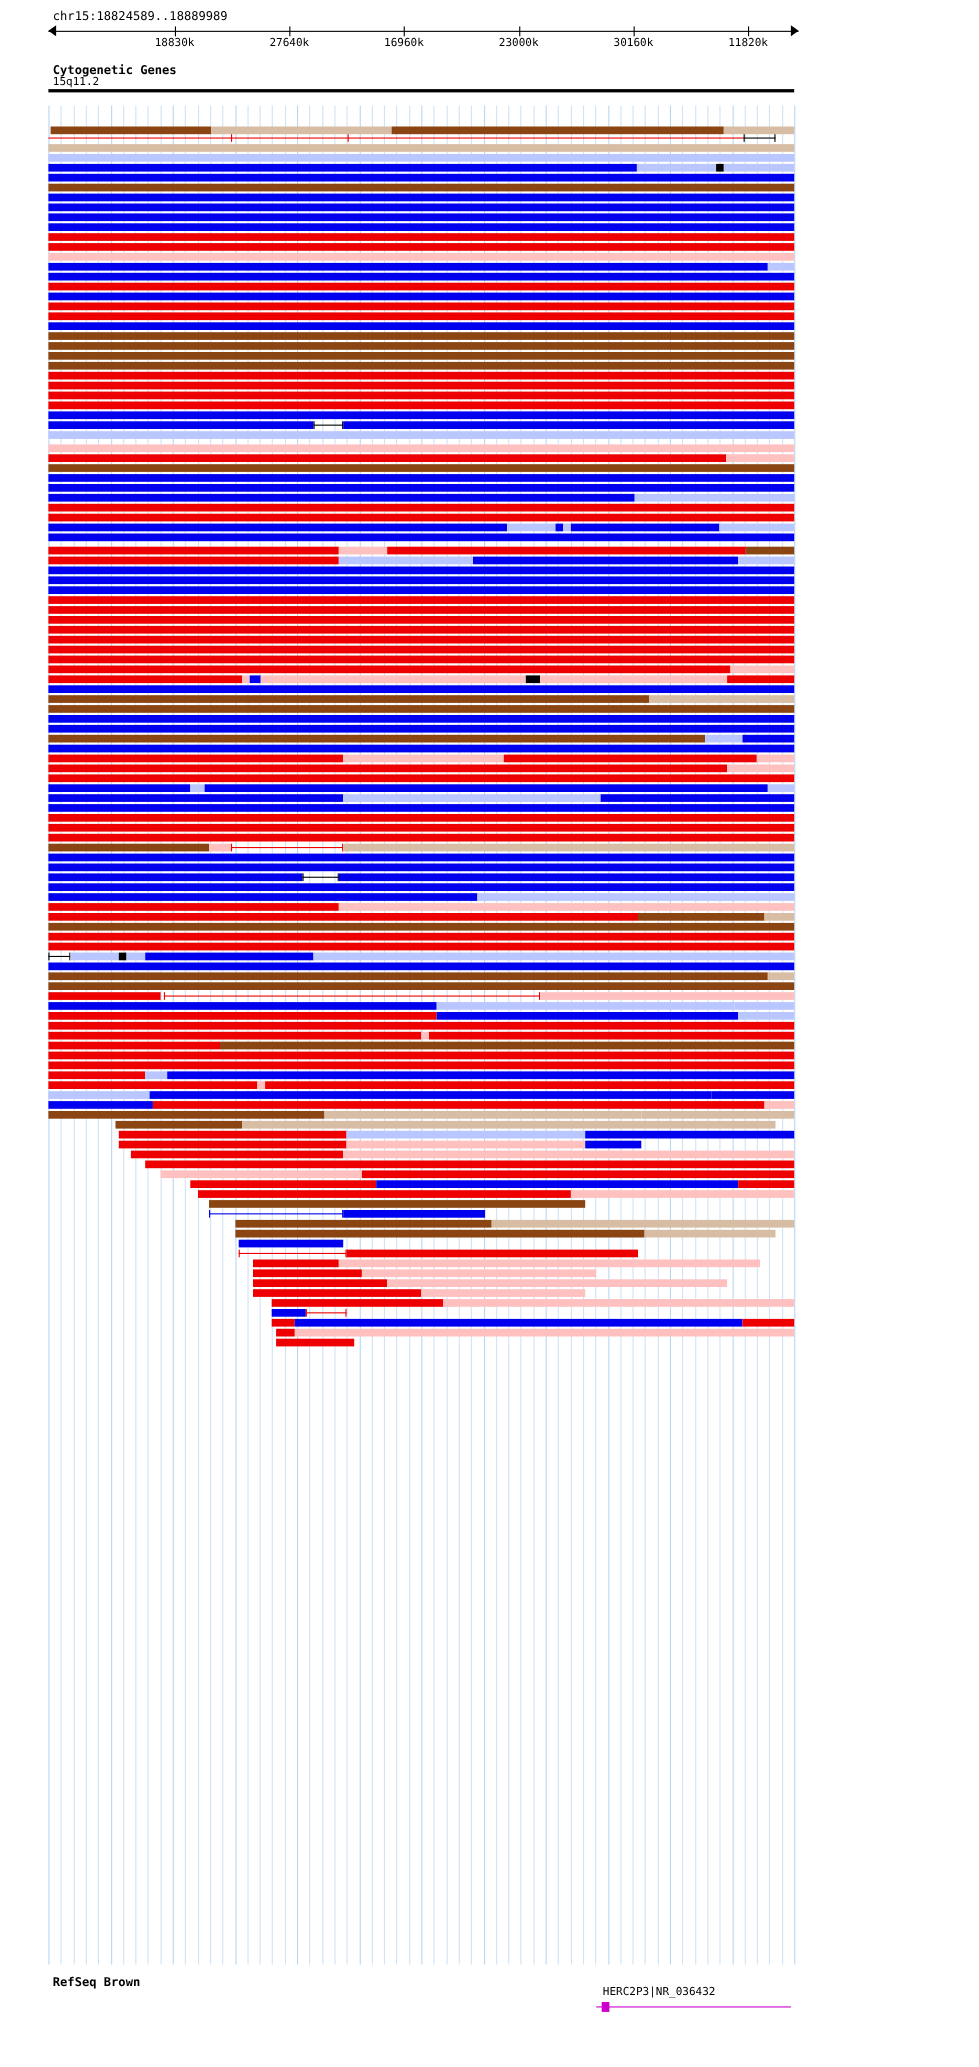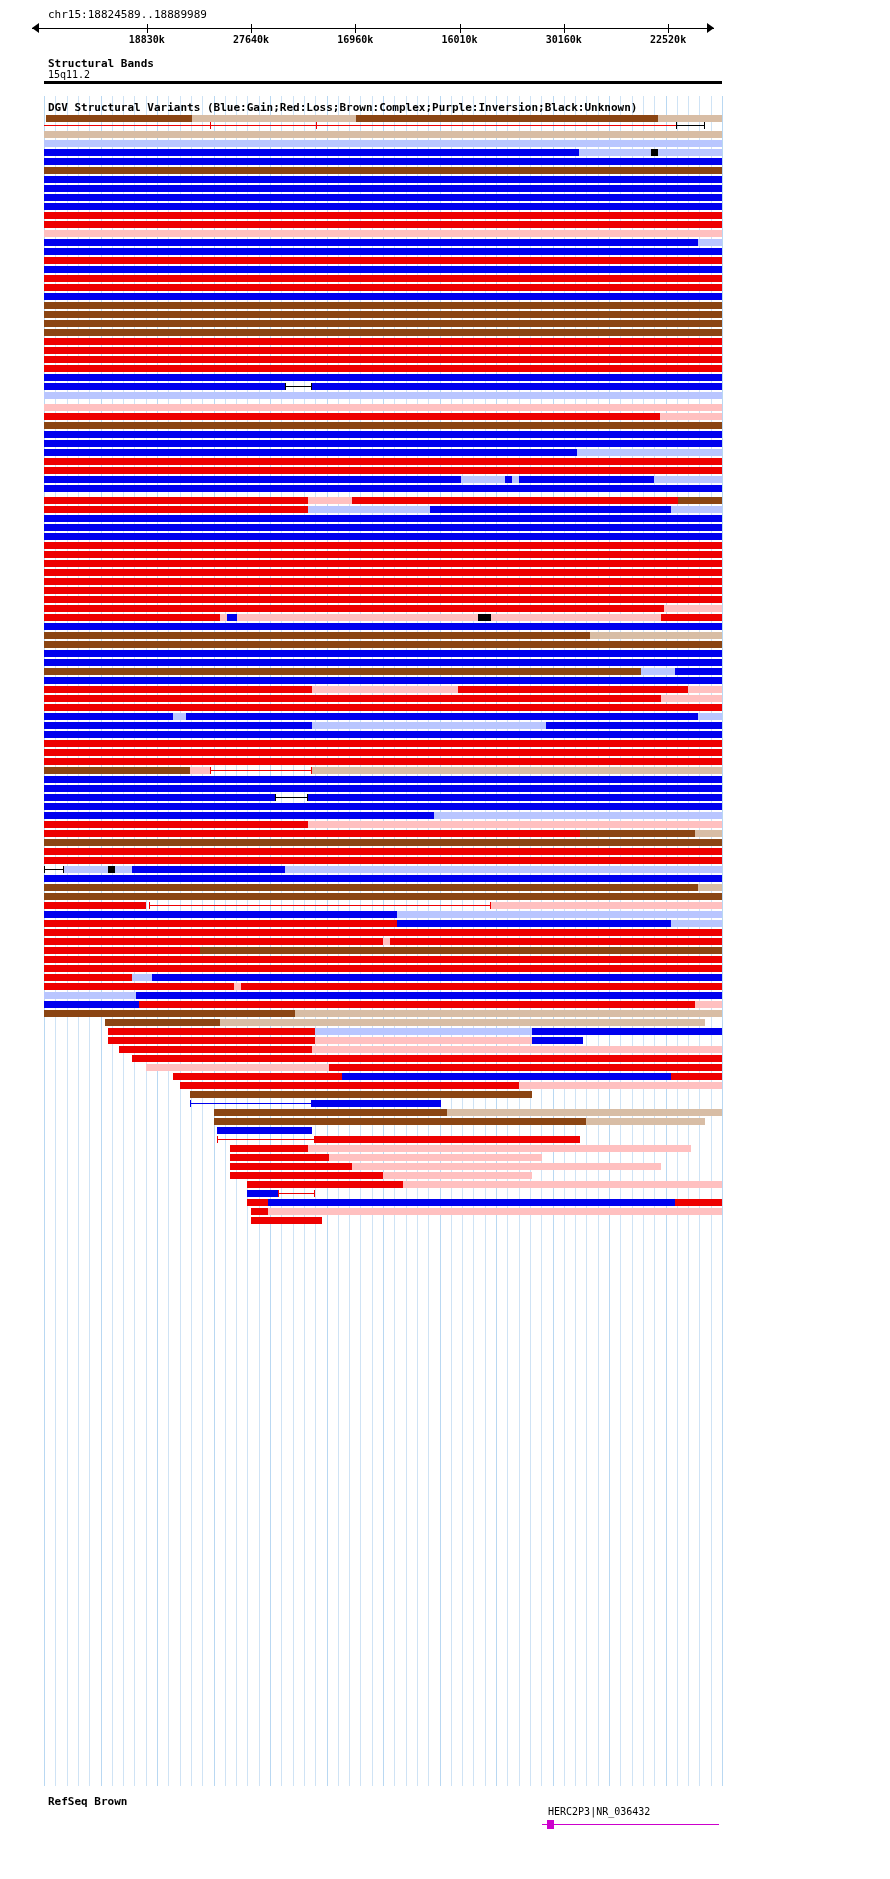--- a/index.html
+++ b/index.html
@@ -25,25 +25,24 @@
     position: absolute;
     left: 48px;
     top: 8px;
     font-size: 11px;
     letter-spacing: 0px;
     white-space: nowrap;
   }
   
   .ruler {
     position: absolute;
-    left: 32px;
+    left: 44px;
     top: 22px;
     width: 682px;
     height: 16px;
-    font-weight: bold;
   }
   .ruler-line {
     position: absolute;
     left: 0;
     top: 6px;
     width: 682px;
     height: 1px;
     background: #000;
   }
   .arrow-left, .arrow-right {
@@ -172,25 +171,25 @@
     <div class="ruler-line"></div>
     <div class="arrow-left"></div>
     <div class="arrow-right"></div>
   <div class="tick" style="left: 114.712px;"></div>
       <div class="tick-label" style="left: 114.712px;">18830k</div>
       <div class="tick" style="left: 218.99px;"></div>
       <div class="tick-label" style="left: 218.99px;">27640k</div>
       <div class="tick" style="left: 323.268px;"></div>
       <div class="tick-label" style="left: 323.268px;">16960k</div>
       <div class="tick" style="left: 427.546px;"></div>
-      <div class="tick-label" style="left: 427.546px;">16010k</div>
+      <div class="tick-label" style="left: 427.546px;">23000k</div>
       <div class="tick" style="left: 531.824px;"></div>
       <div class="tick-label" style="left: 531.824px;">30160k</div>
       <div class="tick" style="left: 636.101px;"></div>
-      <div class="tick-label" style="left: 636.101px;">22520k</div>
+      <div class="tick-label" style="left: 636.101px;">11820k</div>
     </div>
 
   <div class="gridlines" id="gridlines">
       <div class="gridline major" style="left: 44px;"></div>
       <div class="gridline" style="left: 55px;"></div>
       <div class="gridline" style="left: 67px;"></div>
       <div class="gridline" style="left: 78px;"></div>
       <div class="gridline" style="left: 89px;"></div>
       <div class="gridline major" style="left: 101px;"></div>
       <div class="gridline" style="left: 112px;"></div>
@@ -243,25 +242,24 @@
       <div class="gridline" style="left: 643px;"></div>
       <div class="gridline" style="left: 654px;"></div>
       <div class="gridline major" style="left: 666px;"></div>
       <div class="gridline" style="left: 677px;"></div>
       <div class="gridline" style="left: 688px;"></div>
       <div class="gridline" style="left: 699px;"></div>
       <div class="gridline" style="left: 711px;"></div>
       <div class="gridline major" style="left: 722px;"></div>
     </div>
 
-  <div class="section-title" style="top:57px">Structural Bands</div>
+  <div class="section-title" style="top:57px">Cytogenetic Genes</div>
   <div class="section-sub" style="top:69px">15q11.2</div>
   <div class="cyto-bar" style="top:81px"></div>
 
-  <div class="section-title" style="top:101px">DGV Structural Variants (Blue:Gain;Red:Loss;Brown:Complex;Purple:Inversion;Black:Unknown)</div>
   <div class="tracks" id="tracks">
       <div class="bar" style="left: 46.034px; top: 115px; width: 145.77px; background: rgb(139, 69, 19);"></div>
       <div class="bar" style="left: 191.804px; top: 115px; width: 164.076px; background: rgb(216, 189, 165);"></div>
       <div class="bar" style="left: 355.88px; top: 115px; width: 302.388px; background: rgb(139, 69, 19);"></div>
       <div class="bar" style="left: 658.268px; top: 115px; width: 63.732px; background: rgb(216, 189, 165);"></div>
       <div class="bar thin" style="left: 44px; top: 122px; width: 166.11px; background: rgb(238, 0, 0);"></div>
       <div class="whisker" style="left: 210.11px; top: 122px; width: 106.446px;">
         <div class="mid" style="background: rgb(238, 0, 0);"></div>
         <div class="cap l" style="background: rgb(238, 0, 0);"></div>
         <div class="cap r" style="background: rgb(238, 0, 0);"></div>

